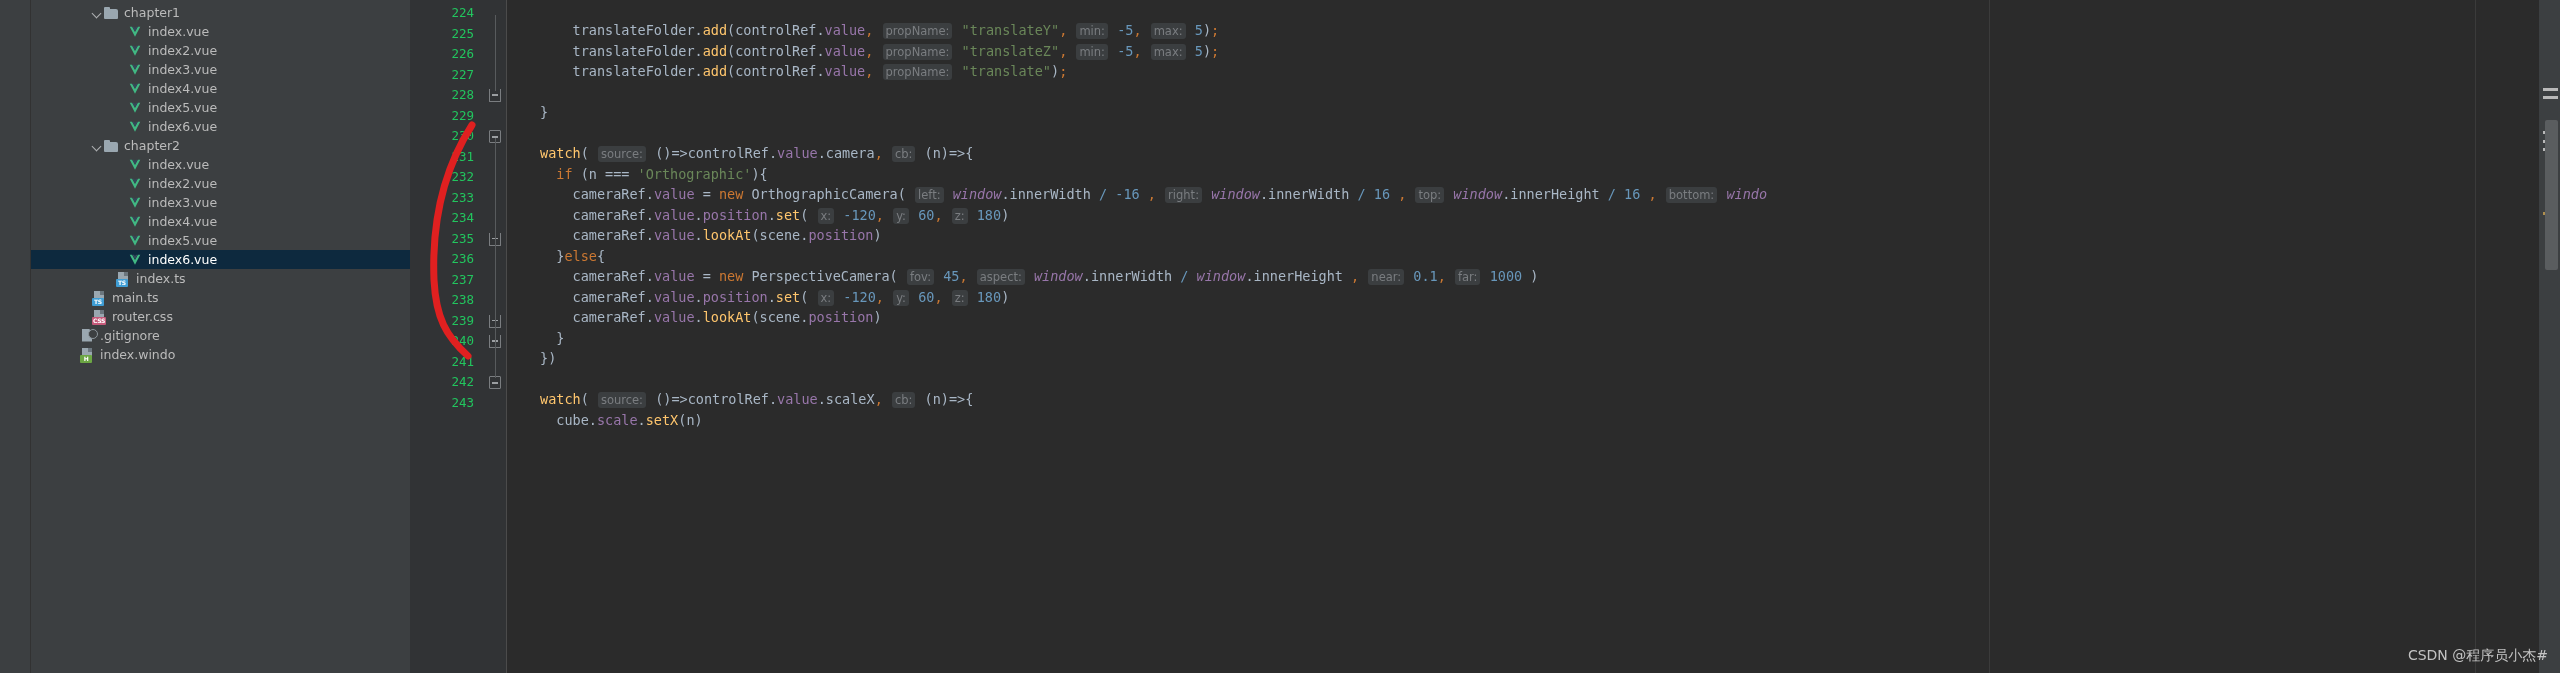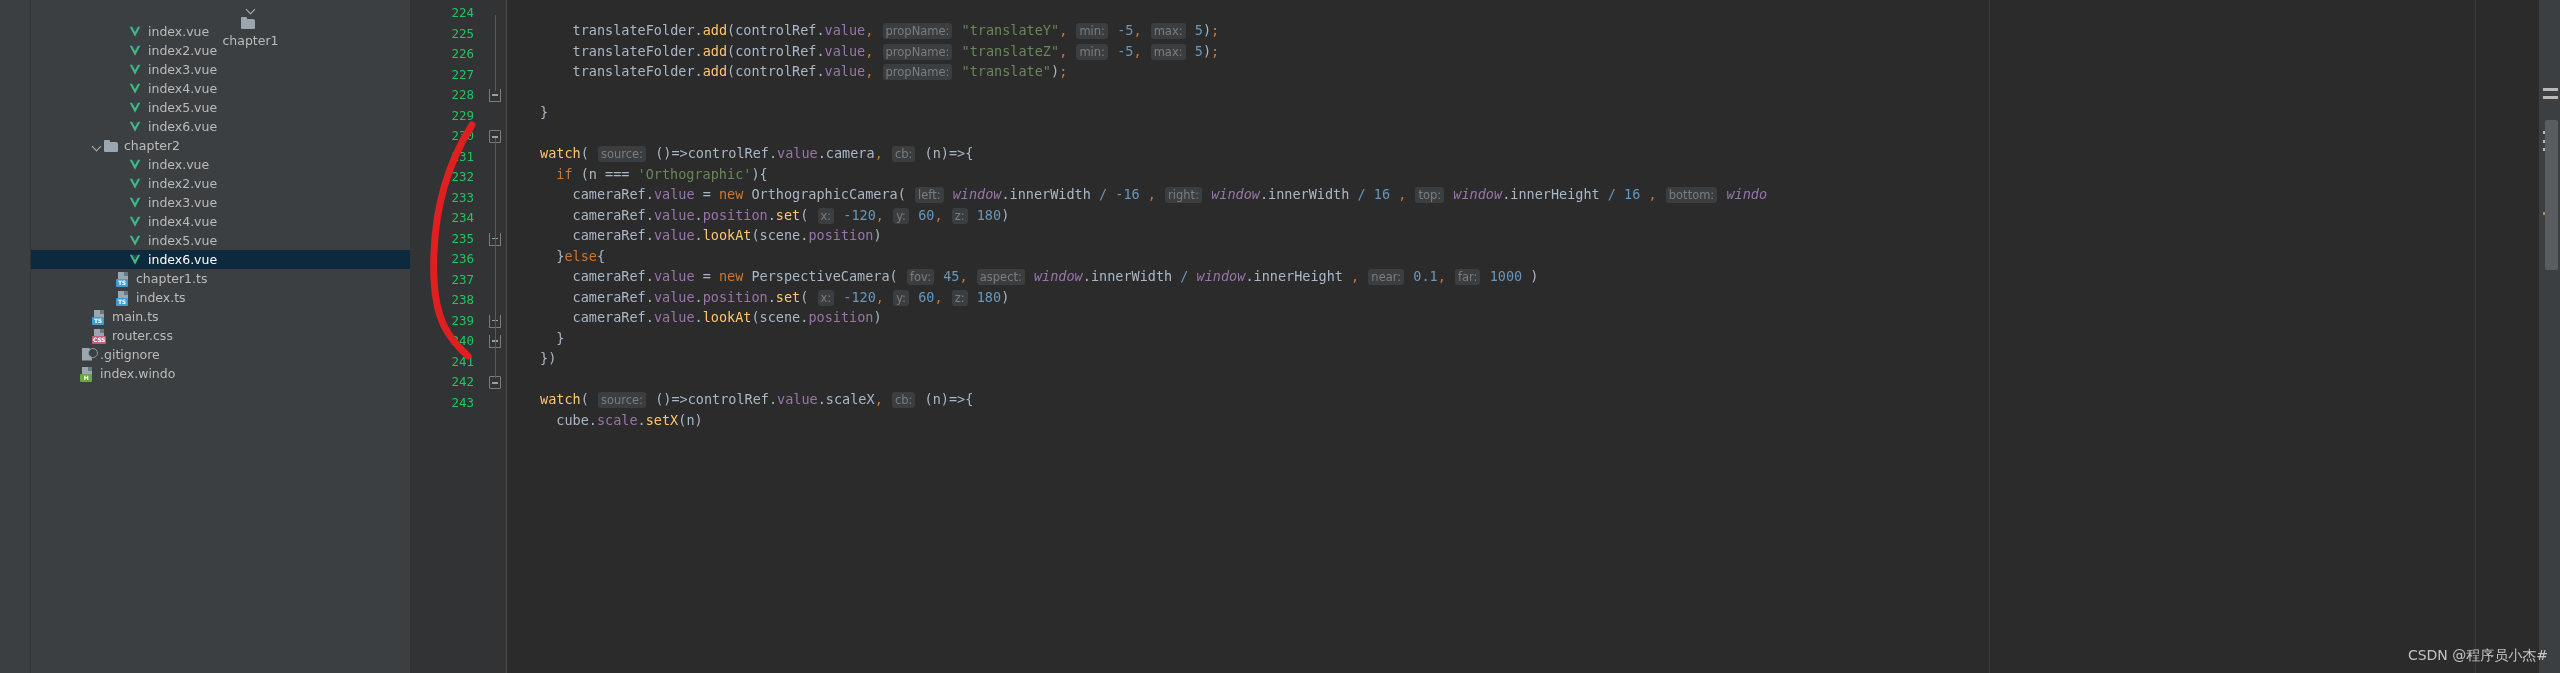--- a/index.html
+++ b/index.html
@@ -267,21 +267,21 @@
   }
 </style>
 </head>
 <body>
 
 <div class="ide">
 
   <div class="left-strip"></div>
 
   <div class="tree" id="tree">
-      <div class="row" style="padding-left: 60px; flex-direction: column;">
+      <div class="row" style="padding-left: 60px;">
         <span class="chev open"></span>
         <span class="ic ic-folder"></span>
         <span class="lbl">chapter1</span>
       </div>
       <div class="row" style="padding-left: 84px;">
         <span class="chev"></span>
         <span class="ic ic-vue">
           <svg width="14" height="14" viewBox="0 0 24 24">
             <path d="M3 3 L7 3 L12 12 L17 3 L21 3 L12 20 Z" fill="#41b883"></path>
             <path d="M7.5 3 L10.5 3 L12 5.8 L13.5 3 L16.5 3 L12 11 Z" fill="#35495e"></path>
@@ -396,27 +396,20 @@
       </div>
       <div class="row selected" style="padding-left: 84px;">
         <span class="chev"></span>
         <span class="ic ic-vue">
           <svg width="14" height="14" viewBox="0 0 24 24">
             <path d="M3 3 L7 3 L12 12 L17 3 L21 3 L12 20 Z" fill="#41b883"></path>
             <path d="M7.5 3 L10.5 3 L12 5.8 L13.5 3 L16.5 3 L12 11 Z" fill="#35495e"></path>
           </svg>
         </span>
         <span class="lbl">index6.vue</span>
-      </div>
-      <div class="row" style="padding-left: 72px;">
-        <span class="chev"></span>
-        <span class="ic ic-file">
-          <span class="badge ts">TS</span>
-        </span>
-        <span class="lbl">chapter1.ts</span>
       </div>
       <div class="row" style="padding-left: 72px;">
         <span class="chev"></span>
         <span class="ic ic-file">
           <span class="badge ts">TS</span>
         </span>
         <span class="lbl">index.ts</span>
       </div>
       <div class="row" style="padding-left: 48px;">
         <span class="chev"></span>

